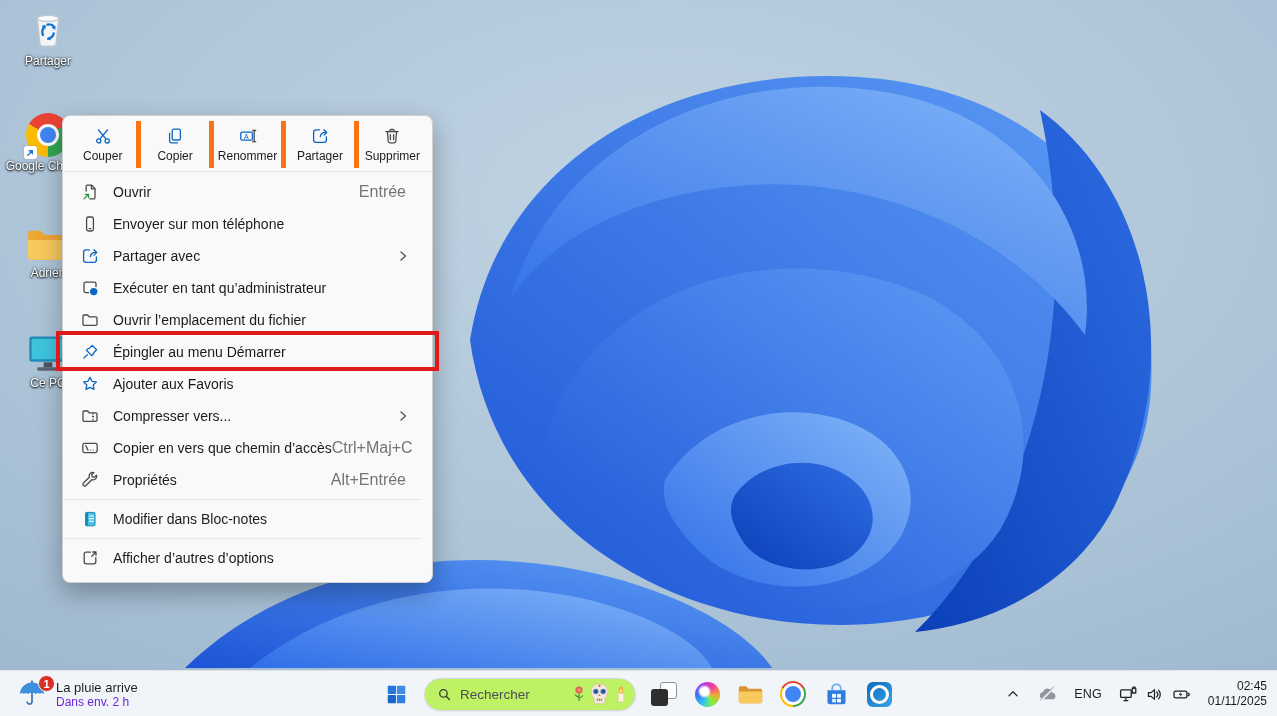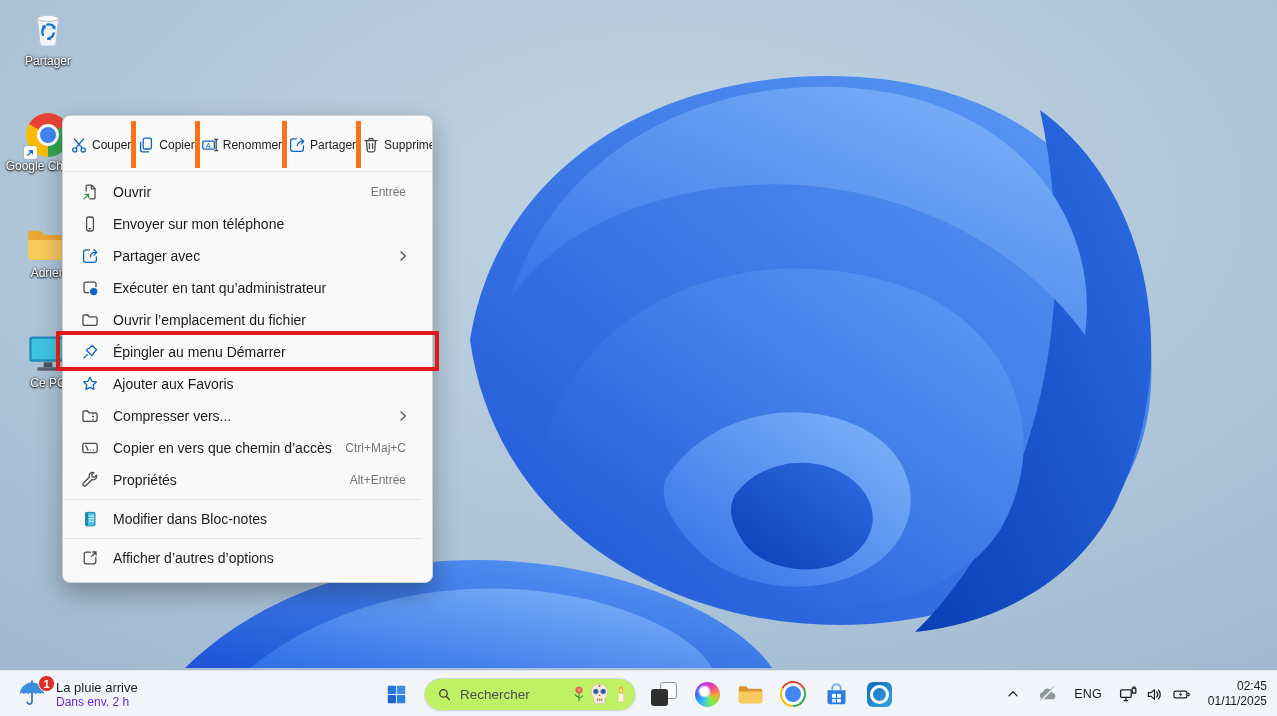--- a/index.html
+++ b/index.html
@@ -19,30 +19,30 @@
   .chrome-ball::after { content:""; position:absolute; left:50%; top:50%; width:16px; height:16px; margin:-8px 0 0 -8px;
       border-radius:50%; background:#4285f4; }
   .shortcut-badge { position:absolute; left:-2px; bottom:-2px; width:13px; height:13px; background:#fff;
       border-radius:2px; box-shadow:0 0 1px rgba(0,0,0,.5); display:flex; align-items:center; justify-content:center; }
 
   
   .ctx { position:absolute; left:62px; top:115px; width:371px; height:468px; z-index:10;
          background:#f9f9f9; border:1px solid #d0d0d0; border-radius:8px;
          box-shadow:0 10px 26px rgba(0,0,0,.30); overflow:hidden; }
   .ctx-toolbar { display:flex; height:55px; align-items:center; padding:4px 6px 2px 6px; }
-  .tbb { flex:1; height:47px; display:flex; flex-direction:row; align-items:center; justify-content:center;
+  .tbb { flex:1; height:47px; display:flex; flex-direction:column; align-items:center; justify-content:center;
          gap:3px; border-radius:4px; cursor:default; }
   .tbb + .tbb { border-left:5px solid #f97316; border-radius:0; }
   .tbb .tblabel { font-size:12px; color:#1d1d1d; }
   .tb-sep { height:1px; background:#e6e6e6; margin:0 1px; }
   .ctx-items { padding:4px 10px 6px 0; }
   .mi { height:32px; display:flex; align-items:center; cursor:default; }
   .mic { width:20px; height:20px; margin-left:17px; flex:0 0 auto; display:flex; }
   .mil { margin-left:13px; font-size:14px; color:#1b1b1b; flex:1; white-space:nowrap; }
-  .mia { font-size:12px; color:#757575; margin-right:16px; }
+  .mia { font-size:16px; color:#757575; margin-right:16px; }
   .mch { width:14px; height:14px; margin-right:12px; display:flex; }
   .msep { height:1px; background:#e6e6e6; margin:3px 0; }
 
   .annotation-box { position:absolute; left:56px; top:331px; width:383px; height:40px;
       border:4px solid #e01a1a; z-index:20; pointer-events:none; }
 
   
   .taskbar { position:absolute; left:0; bottom:0; width:1277px; height:46px; background:#f1f5fa;
       border-top:1px solid rgba(0,0,0,.07); z-index:30; }
   .widget { position:absolute; left:8px; top:0; height:46px; display:flex; align-items:center; gap:8px; padding:0 8px; border-radius:6px; }

